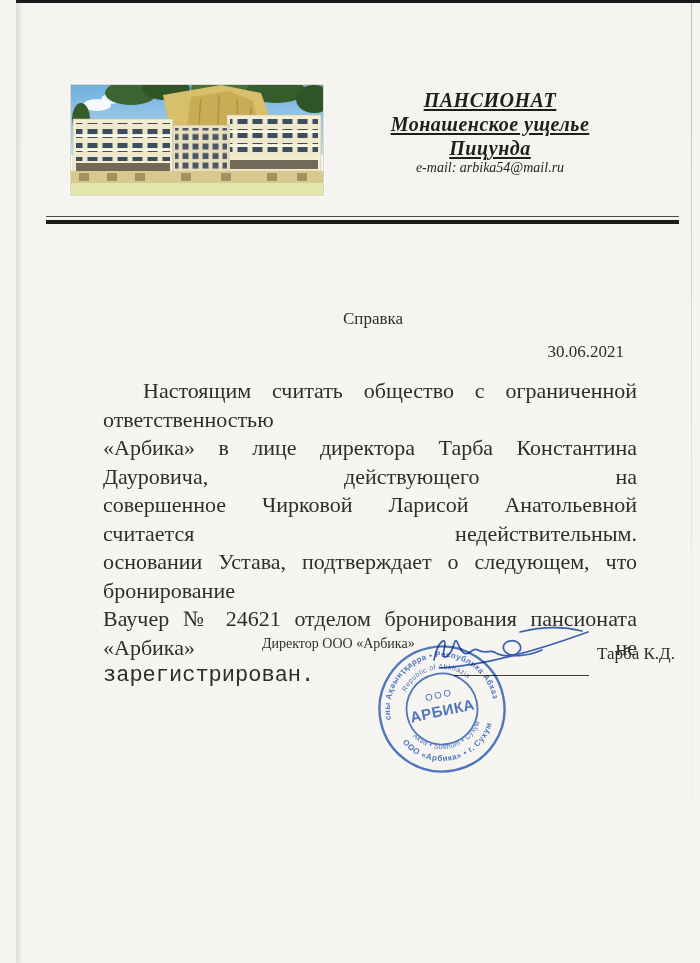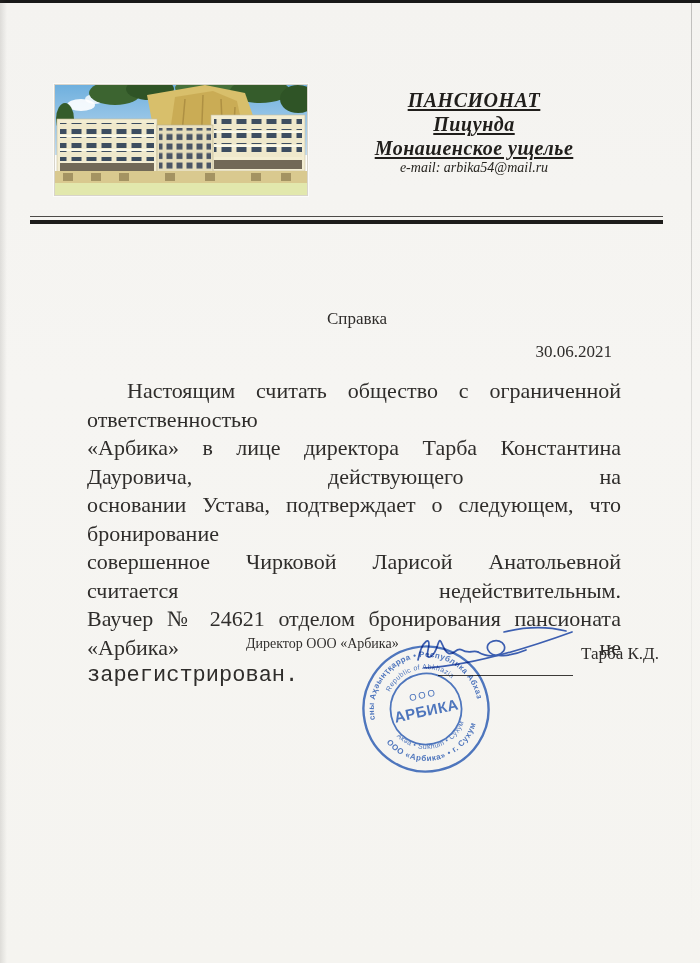--- a/index.html
+++ b/index.html
@@ -1,39 +1,39 @@
 <!DOCTYPE html>
 <html><head>
 <meta charset="utf-8">
 <style>
   html,body{margin:0;padding:0;}
   body{width:700px;height:963px;position:relative;background:#f5f4f1;overflow:hidden;
        font-family:"Liberation Serif", serif;color:#2f2d2b;}
-  .page{position:absolute;inset:0;background:linear-gradient(180deg,#f4f3f0 0%,#f6f5f2 40%,#f5f4f0 100%);}
+  .page{position:absolute;inset:0;background:linear-gradient(180deg,#f4f3f0 0%,#f6f5f2 40%,#f5f4f0 100%);margin-left:16px;}
   
   .scan-top{position:absolute;top:0;left:0;width:700px;height:3px;background:#181818;}
   .scan-right{position:absolute;top:3px;right:8px;width:1px;height:940px;
               background:linear-gradient(180deg,rgba(0,0,0,.22),rgba(0,0,0,.05) 60%,rgba(0,0,0,0));}
   .scan-left{position:absolute;top:0;left:0;width:7px;height:963px;
              background:linear-gradient(90deg,rgba(80,78,74,.14),rgba(0,0,0,0));}
   
   .photo-wrap{position:absolute;left:54px;top:84px;width:252px;height:110px;background:#fdfdfa;
               border:1px solid #d8d4ca;box-shadow:0 0 0 1px rgba(255,255,255,.6);}
   .photo-wrap svg{display:block;}
   .head-text{position:absolute;left:338px;top:88px;width:272px;text-align:center;color:#201e1b;}
   .h-big{font-size:20px;font-weight:bold;font-style:italic;line-height:24px;
          text-decoration:underline;text-decoration-thickness:2px;text-underline-offset:2px;
          letter-spacing:.5px;}
   .h-small{font-size:14px;font-style:italic;line-height:16px;color:#26241f;}
   .rule{position:absolute;left:30px;top:216px;width:633px;}
   .rule .thin{height:1px;background:#4d4b48;}
   .rule .thick{height:4px;background:#1d1c1a;margin-top:3px;}
   
   .doc-title{position:absolute;left:0;top:309px;width:714px;text-align:center;font-size:17px;}
-  .doc-date{position:absolute;top:342px;right:88px;font-size:17px;}
+  .doc-date{position:absolute;top:342px;right:76px;font-size:17px;}
   .body-text{position:absolute;left:87px;top:377px;width:534px;font-size:22px;line-height:28.5px;}
   .body-line{text-align:justify;text-align-last:justify;white-space:normal;}
   .body-line.first{text-indent:40px;}
   .body-line.last{text-align-last:left;font-family:Liberation Mono, monospace;}
   
   .sig-role{position:absolute;left:246px;top:636px;font-size:14px;}
   .sig-line{position:absolute;left:438px;top:675px;width:135px;border-top:1.2px solid #3c3a37;}
   .sig-name{position:absolute;left:581px;top:644px;font-size:17px;}
   .sig-ink{position:absolute;left:408px;top:622px;width:170px;height:58px;mix-blend-mode:multiply;}
   
@@ -107,38 +107,38 @@
       <g>
         <rect x="0" y="86" width="252" height="13" fill="#d9c98f"></rect>
         <path d="M8 88 h10 v8 h-10 z M36 88 h10 v8 h-10 z M64 88 h10 v8 h-10 z M110 88 h10 v8 h-10 z M150 88 h10 v8 h-10 z M196 88 h10 v8 h-10 z M226 88 h10 v8 h-10 z" fill="#8d7c4f" opacity=".7"></path>
       </g>
       <rect x="0" y="98" width="252" height="12" fill="#e2e8ad"></rect>
     </svg>
   </div>
 
   <div class="head-text">
     <div class="h-big">ПАНСИОНАТ</div>
+    <div class="h-big">Монашенское ущелье</div>
     <div class="h-big">Пицунда</div>
-    <div class="h-big">Монашенское ущелье</div>
     <div class="h-small">e-mail: arbika54@mail.ru</div>
   </div>
 
   <div class="rule">
     <div class="thin"></div>
     <div class="thick"></div>
   </div>
 
   <div class="doc-title">Справка</div>
   <div class="doc-date">30.06.2021</div>
 
   <div class="body-text">
     <div class="body-line first">Настоящим считать общество с ограниченной ответственностью</div>
     <div class="body-line">«Арбика» в лице директора Тарба Константина Дауровича, действующего на</div>
+    <div class="body-line">совершенное Чирковой Ларисой Анатольевной считается недействительным.</div>
     <div class="body-line">основании Устава, подтверждает о следующем, что бронирование</div>
-    <div class="body-line">совершенное Чирковой Ларисой Анатольевной считается недействительным.</div>
     <div class="body-line">Ваучер № 24621 отделом бронирования пансионата «Арбика» не</div>
     <div class="body-line last">зарегистрирован.</div>
   </div>
 
   <div class="sig-role">Директор ООО «Арбика»</div>
   <div class="sig-line"></div>
   <div class="sig-name">Тарба К.Д.</div>
 
   <svg class="sig-ink" viewBox="0 0 170 58">
     <g fill="none" stroke="#2e55b5" stroke-width="1.7" stroke-linecap="round" opacity=".92">

